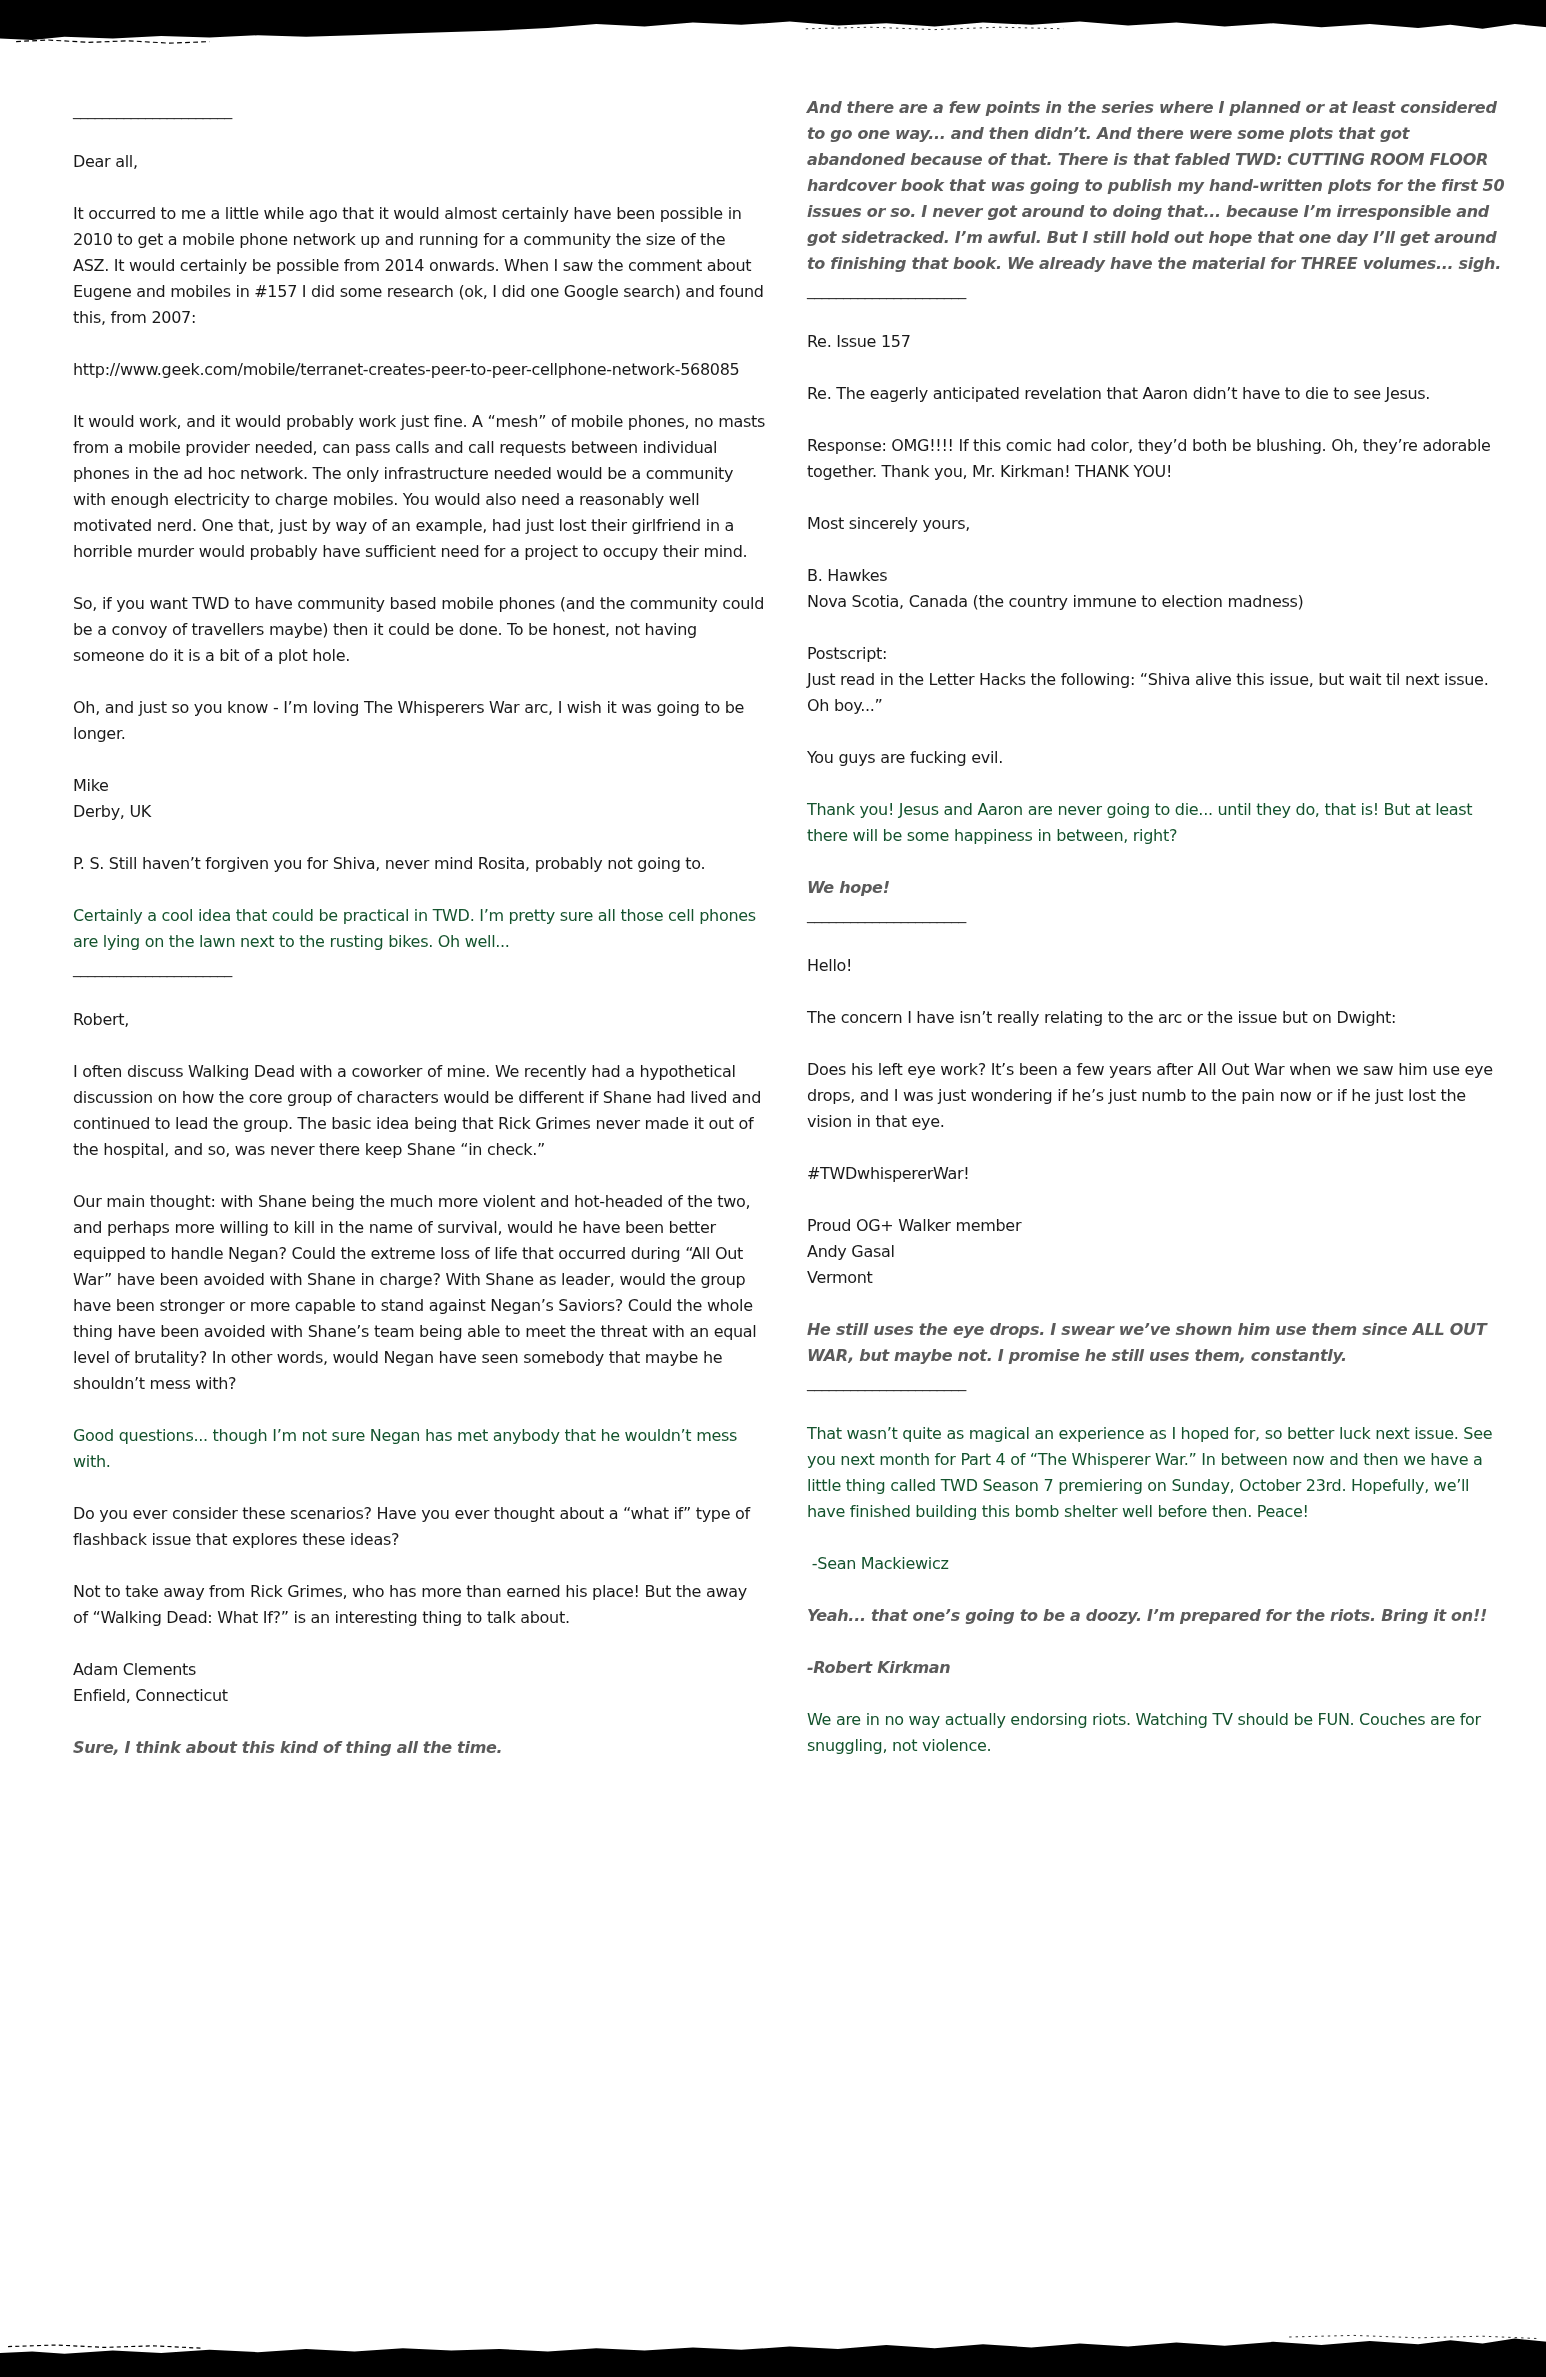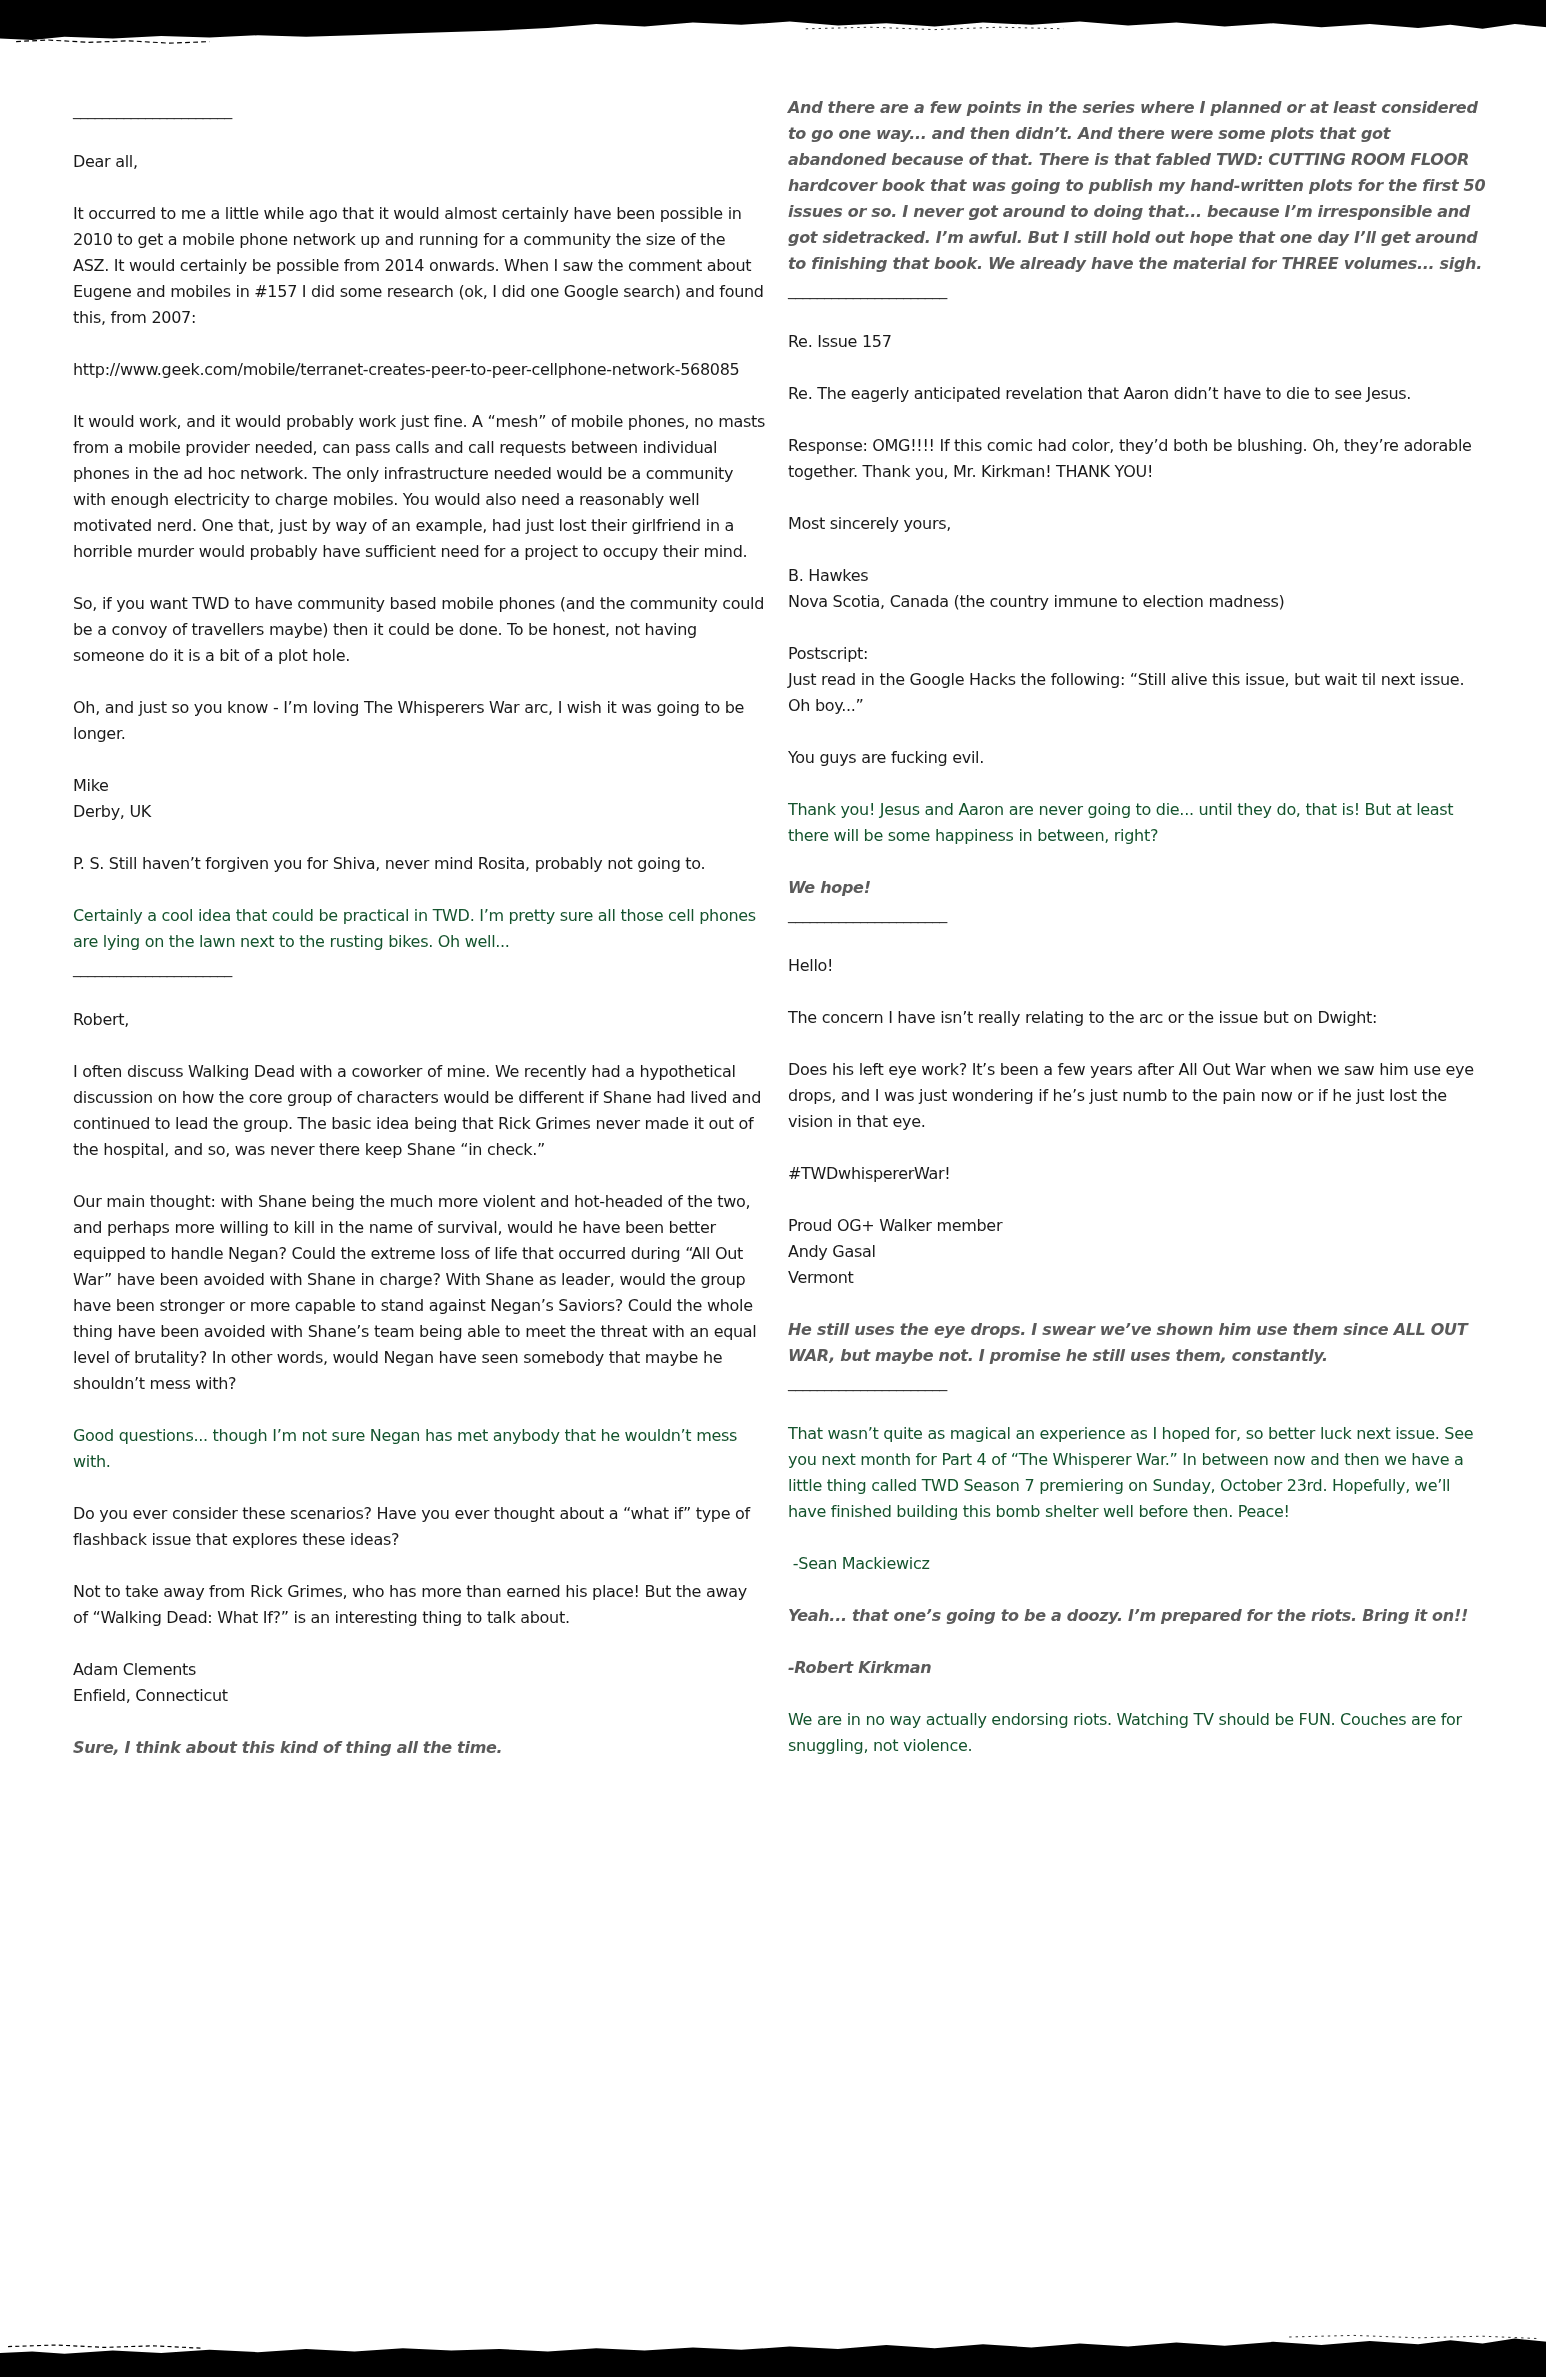--- a/index.html
+++ b/index.html
@@ -20,21 +20,21 @@
   }
   .torn-top svg, .torn-bottom svg { display: block; width: 100%; height: 100%; }
   .col {
     position: absolute;
     top: 0;
     font-size: 16px;
     line-height: 26px;
     letter-spacing: -0.3px;
   }
   .col-left { left: 73px; width: 693px; top: 97px; }
-  .col-right { left: 788px; width: 701px; top: 95px; }
+  .col-right { left: 807px; width: 701px; top: 95px; }
   .p { margin: 0 0 26px 0; white-space: pre-line; }
   .p.tight { margin-bottom: 0; }
   .bold { font-weight: normal; color: #14532d; }
   .reply { font-weight: bold; font-style: italic; color: #5b5b5b; }
   .rule { margin: 0 0 26px 0; color: #333; letter-spacing: -0.8px; }
   .sig-indent { padding-left: 4.8px; }
 </style>
 </head>
 <body>
 
@@ -82,21 +82,21 @@
   <div class="rule">______________________</div>
 
   <div>
     <p class="p">Re. Issue 157</p>
     <p class="p">Re. The eagerly anticipated revelation that Aaron didn’t have to die to see Jesus.</p>
     <p class="p">Response: OMG!!!! If this comic had color, they’d both be blushing. Oh, they’re adorable together. Thank you, Mr. Kirkman! THANK YOU!</p>
     <p class="p">Most sincerely yours,</p>
     <p class="p tight">B. Hawkes</p>
     <p class="p">Nova Scotia, Canada (the country immune to election madness)</p>
     <p class="p tight">Postscript:</p>
-    <p class="p">Just read in the Google Hacks the following: “Still alive this issue, but wait til next issue. Oh boy...”</p>
+    <p class="p">Just read in the Letter Hacks the following: “Shiva alive this issue, but wait til next issue. Oh boy...”</p>
     <p class="p">You guys are fucking evil.</p>
     <p class="p bold">Thank you! Jesus and Aaron are never going to die... until they do, that is! But at least there will be some happiness in between, right?</p>
     <p class="p tight reply">We hope!</p>
   </div>
 
   <div class="rule">______________________</div>
 
   <div>
     <p class="p">Hello!</p>
     <p class="p">The concern I have isn’t really relating to the arc or the issue but on Dwight:</p>

